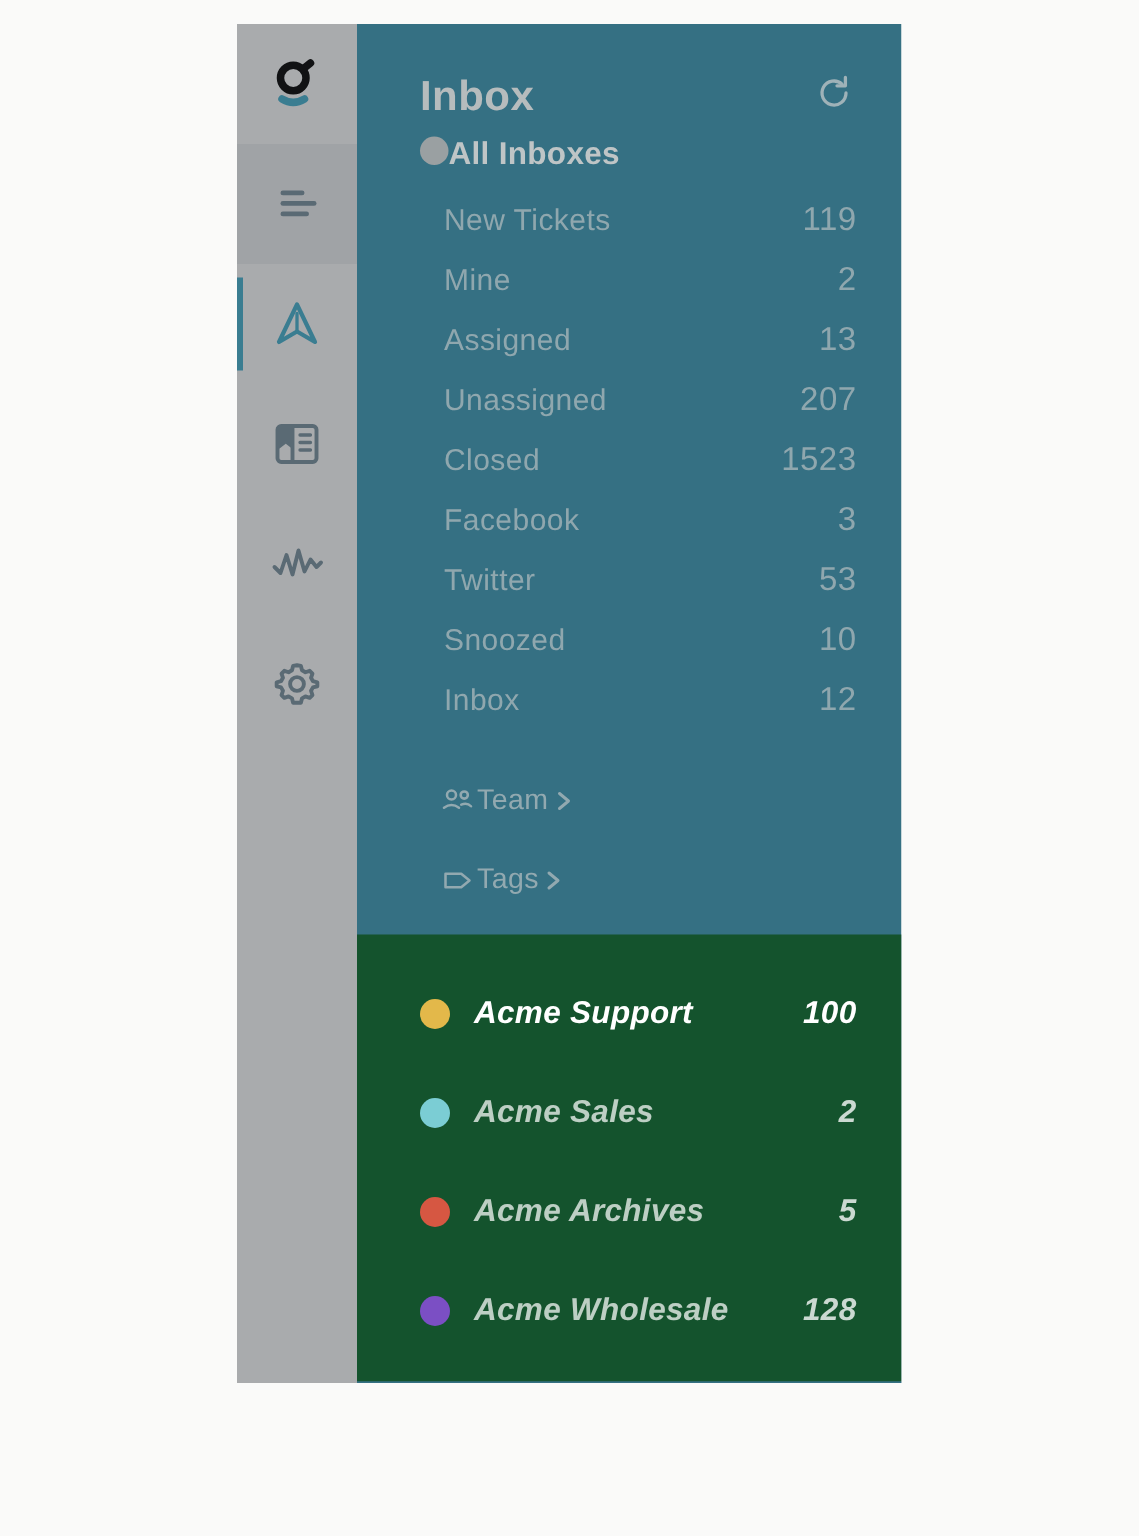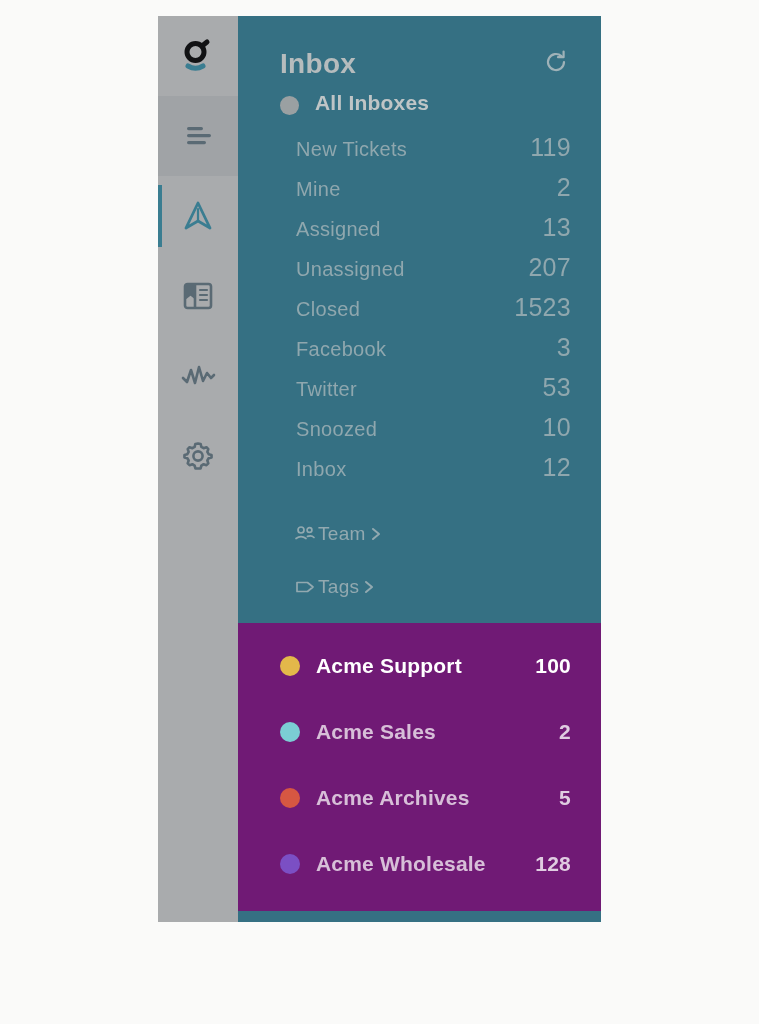--- a/index.html
+++ b/index.html
@@ -75,22 +75,21 @@
   }
   .refresh-btn {
     width: 30px; height: 30px;
     display: flex; align-items: center; justify-content: center;
     cursor: pointer;
   }
 
   
   .all-inboxes {
     display: flex;
-    align-items: flex-end;
-    gap: 16px;
+    align-items: flex-start;
     padding: 12px 0 10px 42px;
     cursor: pointer;
   }
   .all-inboxes .dot {
     width: 19px; height: 19px;
     border-radius: 50%;
     background: #9aa0a2;
     flex: 0 0 19px;
   }
   .all-inboxes .label {
@@ -111,21 +110,21 @@
     height: 40px;
     cursor: pointer;
   }
   .folder-row .name {
     color: #8fa7ae;
     font-size: 20px;
     letter-spacing: 0.3px;
   }
   .folder-row .count {
     color: #8fa7ae;
-    font-size: 25px;
+    font-size: 22px;
     letter-spacing: 0.3px;
   }
 
   
   .group-list {
     padding: 14px 30px 0 56px;
   }
   .group-row {
     display: flex;
     align-items: center;
@@ -145,22 +144,23 @@
   }
   .group-row .gchev {
     display: flex; align-items: center;
     margin-left: 2px;
   }
 
   .panel-spacer { flex: 1 1 auto; min-height: 10px; }
 
   
   .mailbox-group {
-    background: #701a75;
-    padding: 10px 0 14px 0;
+    background: #14532d;
+    padding: 20px 0 14px 0;
+    font-style: italic;
   }
   .mailbox-row {
     display: flex;
     align-items: center;
     height: 66px;
     padding: 0 30px 0 42px;
     cursor: pointer;
   }
   .mailbox-row .mdot {
     width: 20px; height: 20px;

